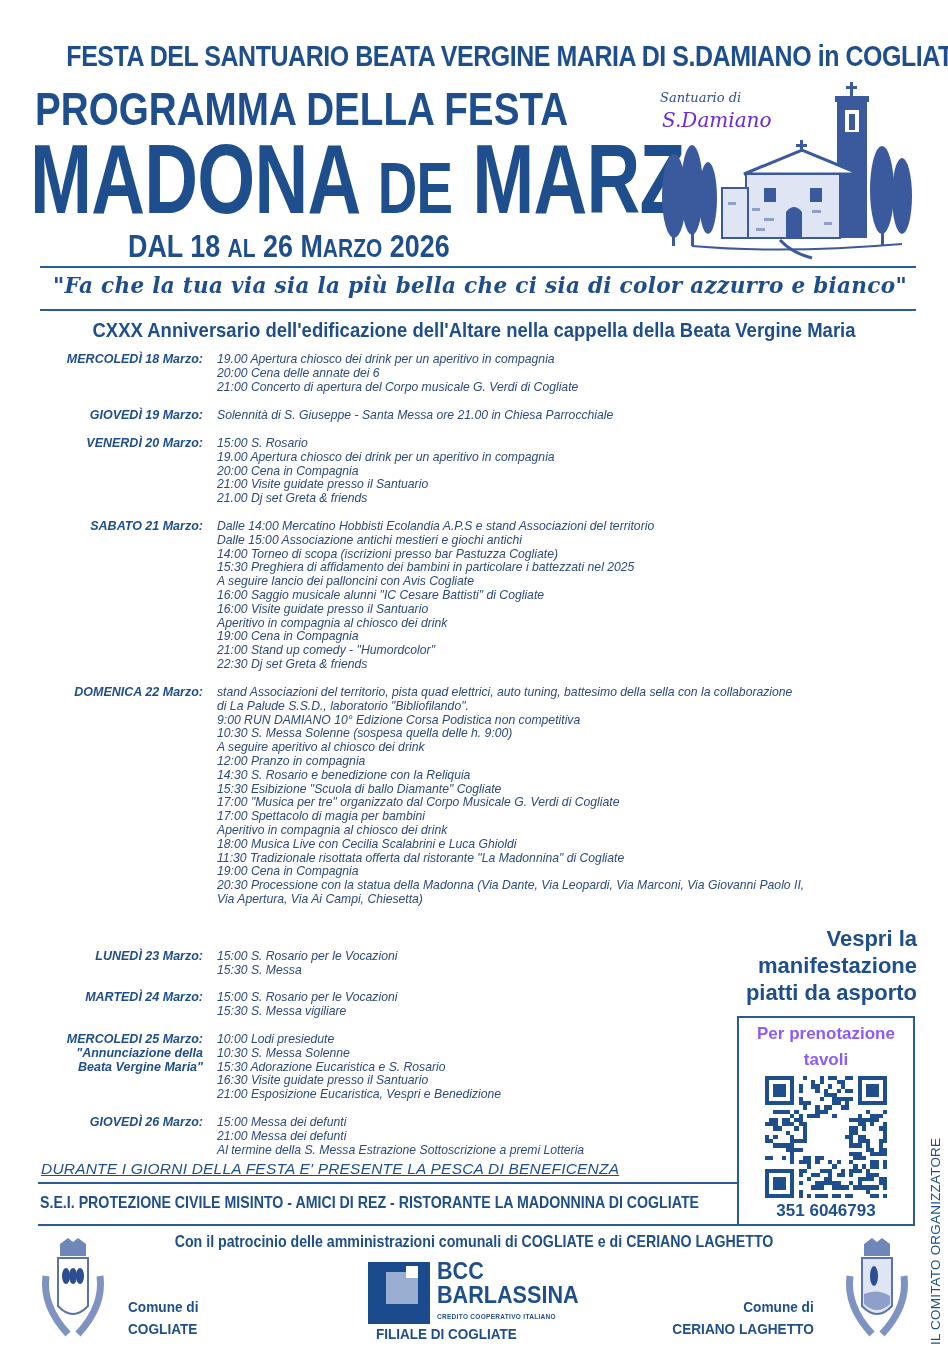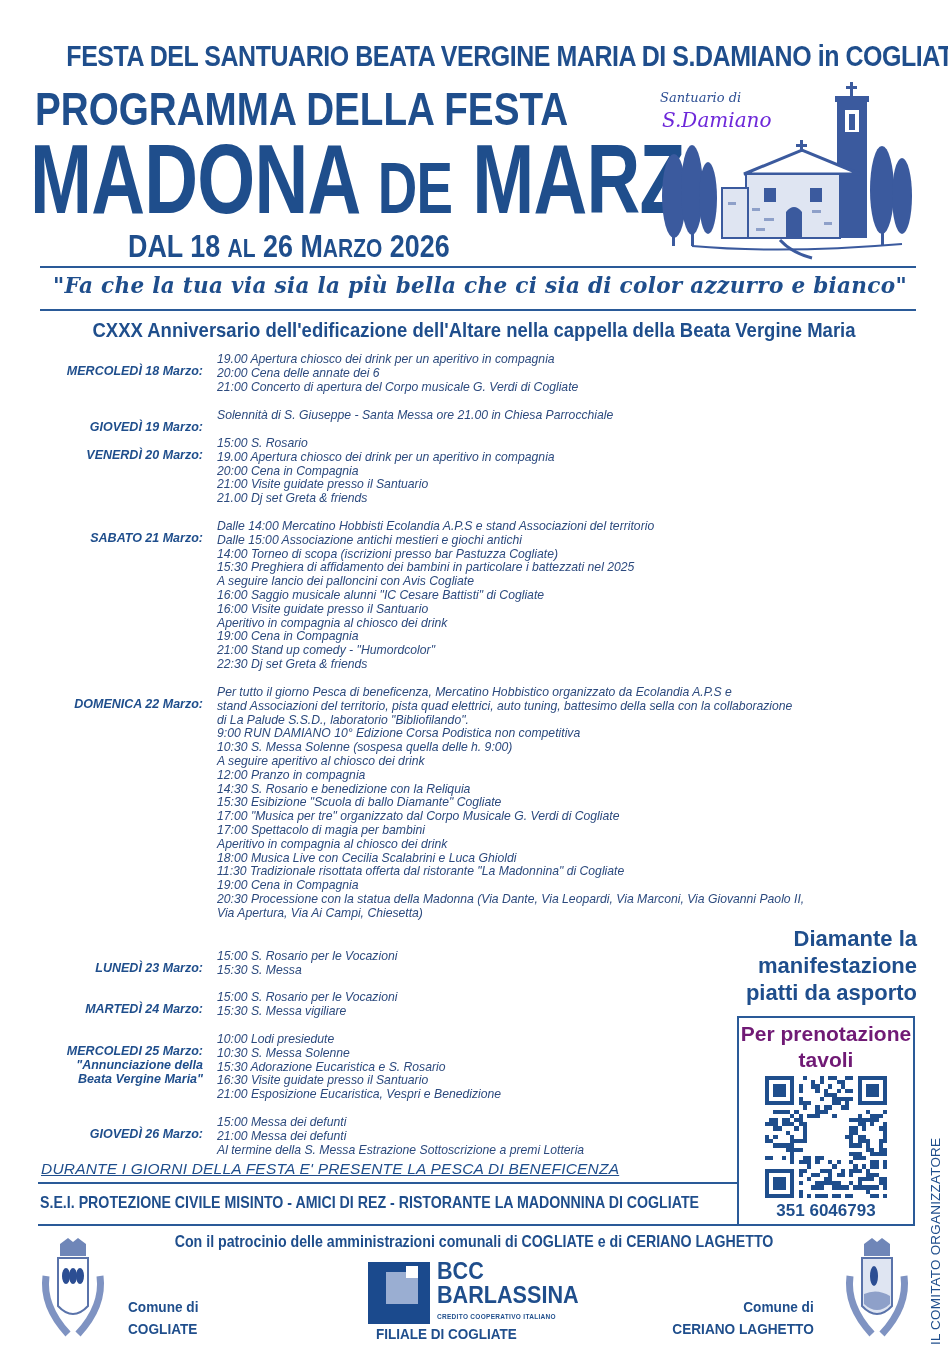--- a/index.html
+++ b/index.html
@@ -12,29 +12,29 @@
   #dates { left: 128px; top: 228px; font-size: 32px; font-weight: bold; transform: scaleX(0.84); transform-origin: left; white-space: nowrap; color: #1f4e8c; }
   #dates .sm { font-size: 25px; }
   .hr { position: absolute; height: 2px; background: #2a5a98; }
   #quote { left: 40px; top: 272px; width: 880px; text-align: center; font-family: "DejaVu Serif", serif; font-style: italic; font-weight: bold; font-size: 22px; white-space: nowrap; color: #1f4e8c; letter-spacing: 0.3px; transform: scaleX(0.98); }
   #anniv { left: 0; top: 318px; width: 948px; text-align: center; font-size: 21px; font-weight: bold; white-space: nowrap; transform: scaleX(0.88); color: #1f4e8c; }
   #logo { left: 652px; top: 78px; width: 265px; height: 182px; }
   #logo .t1 { position: absolute; left: 8px; top: 12px; font-family: "DejaVu Serif", serif; font-style: italic; font-size: 13px; color: #2c4e93; }
   #logo .t2 { position: absolute; left: 10px; top: 30px; font-family: "DejaVu Serif", serif; font-style: italic; font-size: 20px; color: #6d28d9; }
 
   .day { position: absolute; left: 0; width: 948px; font-size: 12.2px; font-style: italic; line-height: 13.8px; }
-  .day .lbl { position: absolute; right: 745px; text-align: right; font-weight: bold; color: #1f4e8c; white-space: nowrap; font-size: 12.5px; margin-top: 12px; }
+  .day .lbl { position: absolute; right: 745px; text-align: right; font-weight: bold; color: #1f4e8c; white-space: nowrap; font-size: 12.5px; }
   .day .events { position: absolute; left: 217px; color: #2c4a7e; }
   .day .ev { white-space: nowrap; }
 
   #pesca { left: 41px; top: 1160px; font-size: 15.5px; font-weight: normal; font-style: italic; text-decoration: underline; white-space: nowrap; color: #1f4e8c; letter-spacing: 0.2px; }
   #sponsors { left: 40px; top: 1193px; font-size: 16.5px; font-weight: bold; white-space: nowrap; transform: scaleX(0.86); transform-origin: left; color: #1f4e8c; }
   #asporto { left: 680px; top: 925px; width: 237px; text-align: right; font-size: 22px; font-weight: bold; line-height: 27px; color: #1f4e8c; }
   #qr-box { left: 737px; top: 1016px; width: 178px; height: 210px; border: 2px solid #2a5a98; box-sizing: border-box; }
-  #qr-box .ttl { text-align: center; font-weight: bold; font-size: 21px; line-height: 26px; margin-top: 3px; color: #701a75; }
+  #qr-box .ttl { text-align: center; font-weight: bold; font-size: 17px; line-height: 26px; margin-top: 3px; color: #8b5cf6; }
   #qr { position: absolute; left: 26px; top: 58px; width: 122px; height: 122px; }
   #qr-box .phone { position: absolute; left: 0; right: 0; bottom: 3px; text-align: center; font-weight: bold; font-size: 17px; color: #1f4e8c; }
   #vert { left: 928px; top: 1345px; transform: rotate(-90deg); transform-origin: left top; white-space: nowrap; font-size: 13.5px; color: #1f4e8c; letter-spacing: 0.2px; }
   #patrocinio { left: 0; top: 1232px; width: 948px; text-align: center; font-size: 16.5px; font-weight: bold; white-space: nowrap; transform: scaleX(0.86); color: #1f4e8c; }
   .crest { position: absolute; width: 70px; height: 110px; }
   .comune { position: absolute; font-weight: bold; font-size: 15.5px; line-height: 22px; transform: scaleX(0.88); color: #1f4e8c; white-space: nowrap; }
   #bcc-mark { left: 368px; top: 1262px; width: 62px; height: 62px; background: #1b4a8d; }
   #bcc-mark .sq1 { position: absolute; left: 18px; top: 10px; width: 32px; height: 32px; background: #9aaed2; }
   #bcc-mark .sq2 { position: absolute; left: 38px; top: 4px; width: 12px; height: 12px; background: #ffffff; }
   #bcc-name { left: 437px; top: 1259px; font-weight: bold; font-size: 24px; line-height: 24px; color: #1f4e8c; transform: scaleX(0.9); transform-origin: left; }
@@ -147,21 +147,20 @@
       <div class="ev">19:00 Cena in Compagnia</div>
       <div class="ev">21:00 Stand up comedy - "Humordcolor"</div>
       <div class="ev">22:30 Dj set Greta &amp; friends</div>
     </div>
   </div>
   <div class="day" style="top:686px">
     <div class="lbl">
         <div>DOMENICA 22 Marzo:</div>
       </div>
     <div class="events">
-      <div class="ev">Per tutto il giorno Pesca di beneficenza, Mercatino Hobbistico organizzato da Ecolandia A.P.S e</div>
       <div class="ev">stand Associazioni del territorio, pista quad elettrici, auto tuning, battesimo della sella con la collaborazione</div>
       <div class="ev">di La Palude S.S.D., laboratorio "Bibliofilando".</div>
       <div class="ev">9:00 RUN DAMIANO 10° Edizione Corsa Podistica non competitiva</div>
       <div class="ev">10:30 S. Messa Solenne (sospesa quella delle h. 9:00)</div>
       <div class="ev">A seguire aperitivo al chiosco dei drink</div>
       <div class="ev">12:00 Pranzo in compagnia</div>
       <div class="ev">14:30 S. Rosario e benedizione con la Reliquia</div>
       <div class="ev">15:30 Esibizione "Scuola di ballo Diamante" Cogliate</div>
       <div class="ev">17:00 "Musica per tre" organizzato dal Corpo Musicale G. Verdi di Cogliate</div>
       <div class="ev">17:00 Spettacolo di magia per bambini</div>
@@ -216,21 +215,21 @@
     </div>
   </div>
 </div>
 
 <div class="abs" id="pesca">DURANTE I GIORNI DELLA FESTA E' PRESENTE LA PESCA DI BENEFICENZA</div>
 <div class="hr" style="left:38px; top:1182px; width:700px;"></div>
 <div class="abs" id="sponsors">S.E.I. PROTEZIONE CIVILE MISINTO - AMICI DI REZ - RISTORANTE LA MADONNINA DI COGLIATE</div>
 <div class="hr" style="left:38px; top:1224px; width:877px;"></div>
 
 <div class="abs" id="asporto">
-  <div>Diamante la</div>
+  <div>Vespri la</div>
   <div>manifestazione</div>
   <div>piatti da asporto</div>
 </div>
 
 <div class="abs" id="qr-box">
   <div class="ttl">
     <div>Per prenotazione</div>
     <div>tavoli</div>
   </div>
   <svg id="qr" viewBox="0 0 29 29" shape-rendering="crispEdges">

